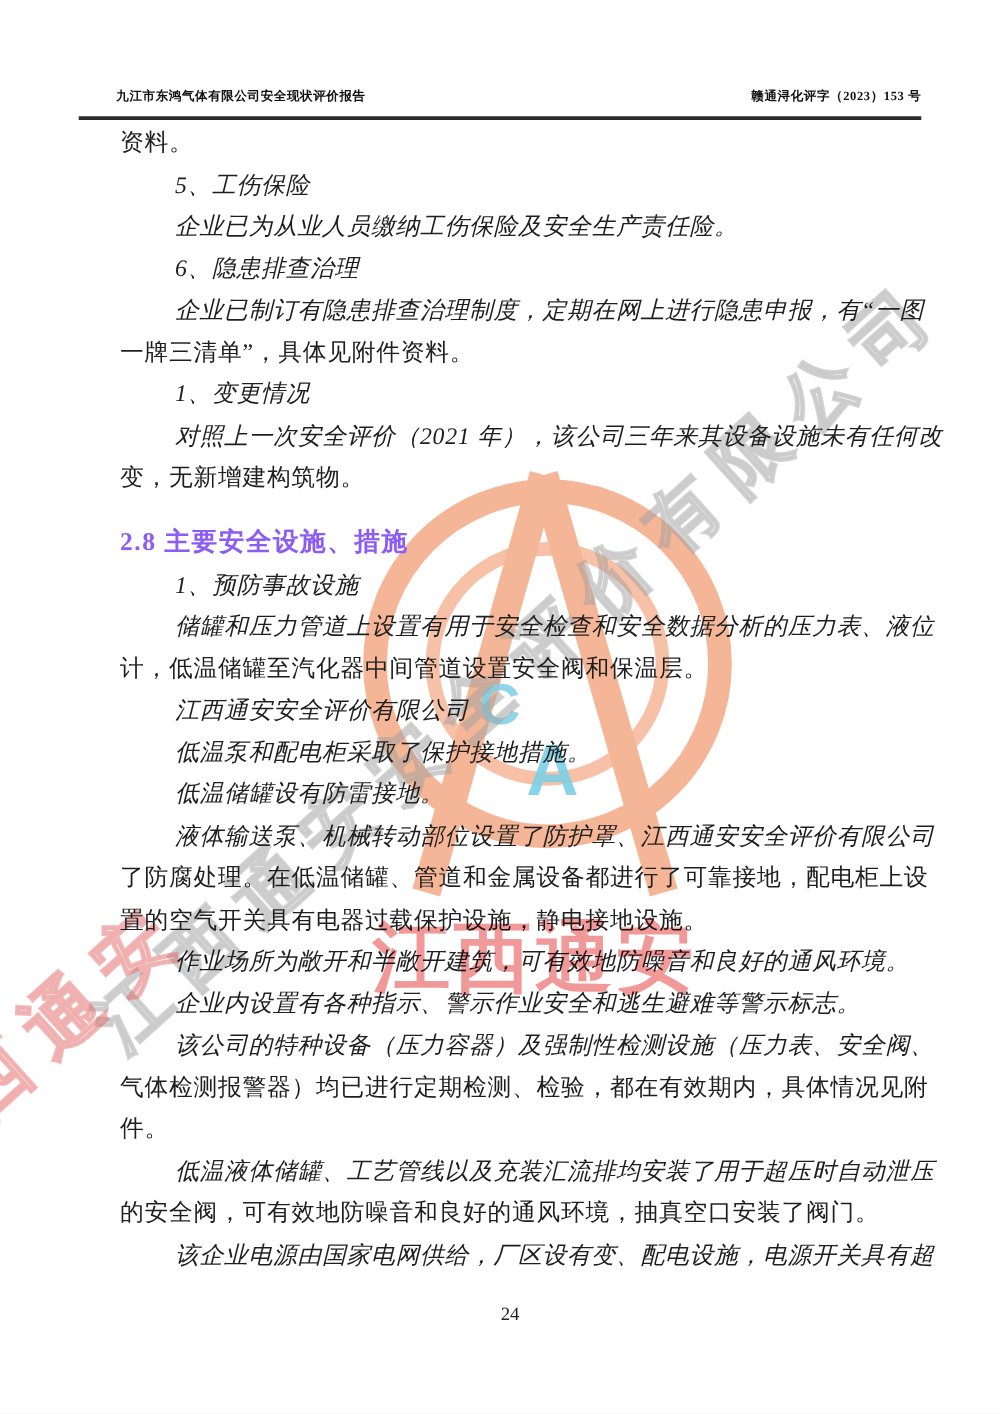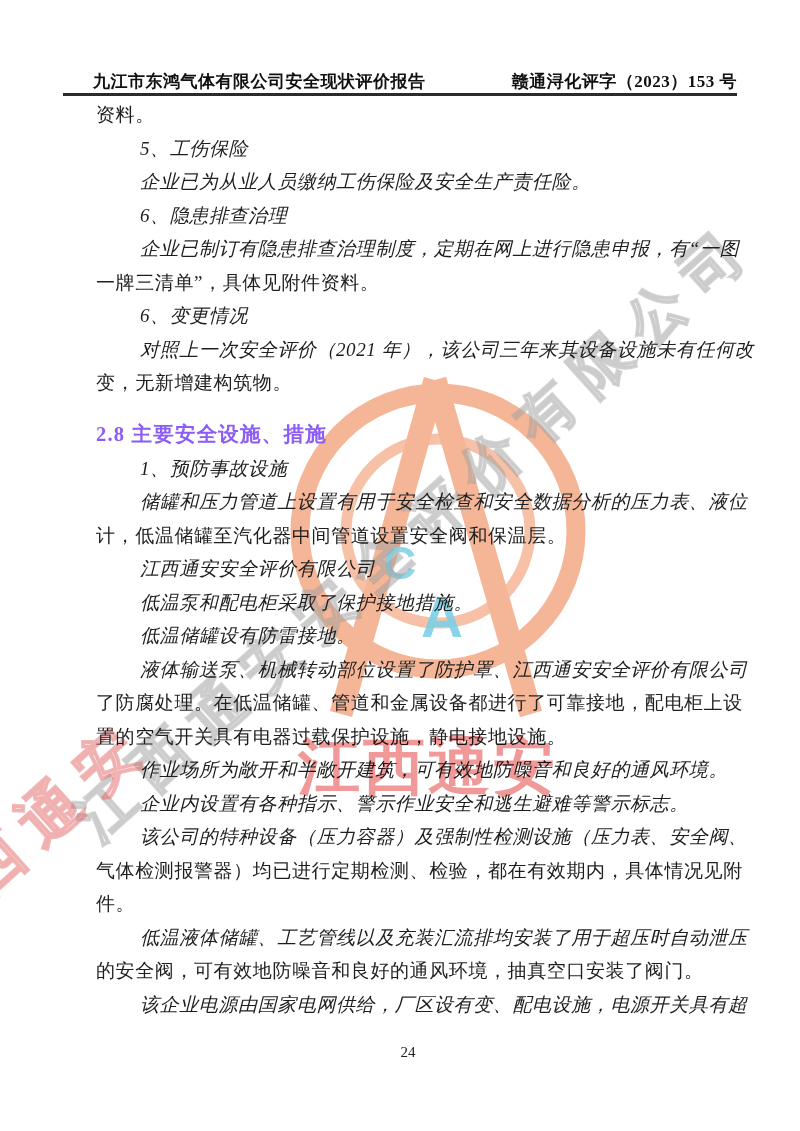--- a/index.html
+++ b/index.html
@@ -5,21 +5,21 @@
   html,body { margin:0; padding:0; background:#e9e9e9; }
   .page {
     position:relative; width:800px; height:1131px; margin:0 auto;
     background:#ffffff; overflow:hidden;
     font-family:"Liberation Serif","DejaVu Serif",serif; color:#1e1e1e;
   }
   
   .doc-header {
     position:absolute; top:70px; left:93px; right:63px;
     display:flex; justify-content:space-between; align-items:flex-end;
-    font-weight:bold; font-size:17px; letter-spacing:0.5px; color:#111;
+    font-weight:bold; font-size:10px; letter-spacing:0.5px; color:#111;
     z-index:4;
   }
   .header-rule {
     position:absolute; top:93px; left:63px; right:63px; height:2.5px;
     background:#2b2b2b; z-index:4;
   }
   
   .body-text {
     position:absolute; top:98px; left:96px; width:648px;
     font-size:19px; letter-spacing:0.6px; z-index:2;
@@ -96,21 +96,21 @@
   </div>
   <div class="header-rule"></div>
 
   <div class="body-text">
       <div class="line">资料。</div>
       <div class="line indent">5、工伤保险</div>
       <div class="line indent">企业已为从业人员缴纳工伤保险及安全生产责任险。</div>
       <div class="line indent">6、隐患排查治理</div>
       <div class="line indent">企业已制订有隐患排查治理制度，定期在网上进行隐患申报，有“一图</div>
       <div class="line">一牌三清单”，具体见附件资料。</div>
-      <div class="line indent">6、变更情况</div>
+      <div class="line indent">1、变更情况</div>
       <div class="line indent">对照上一次安全评价（2021 年），该公司三年来其设备设施未有任何改</div>
       <div class="line">变，无新增建构筑物。</div>
       <div class="line heading">2.8 主要安全设施、措施</div>
       <div class="line indent">1、预防事故设施</div>
       <div class="line indent">储罐和压力管道上设置有用于安全检查和安全数据分析的压力表、液位</div>
       <div class="line">计，低温储罐至汽化器中间管道设置安全阀和保温层。</div>
       <div class="line indent">江西通安安全评价有限公司</div>
       <div class="line indent">低温泵和配电柜采取了保护接地措施。</div>
       <div class="line indent">低温储罐设有防雷接地。</div>
       <div class="line indent">液体输送泵、机械转动部位设置了防护罩、江西通安安全评价有限公司</div>

